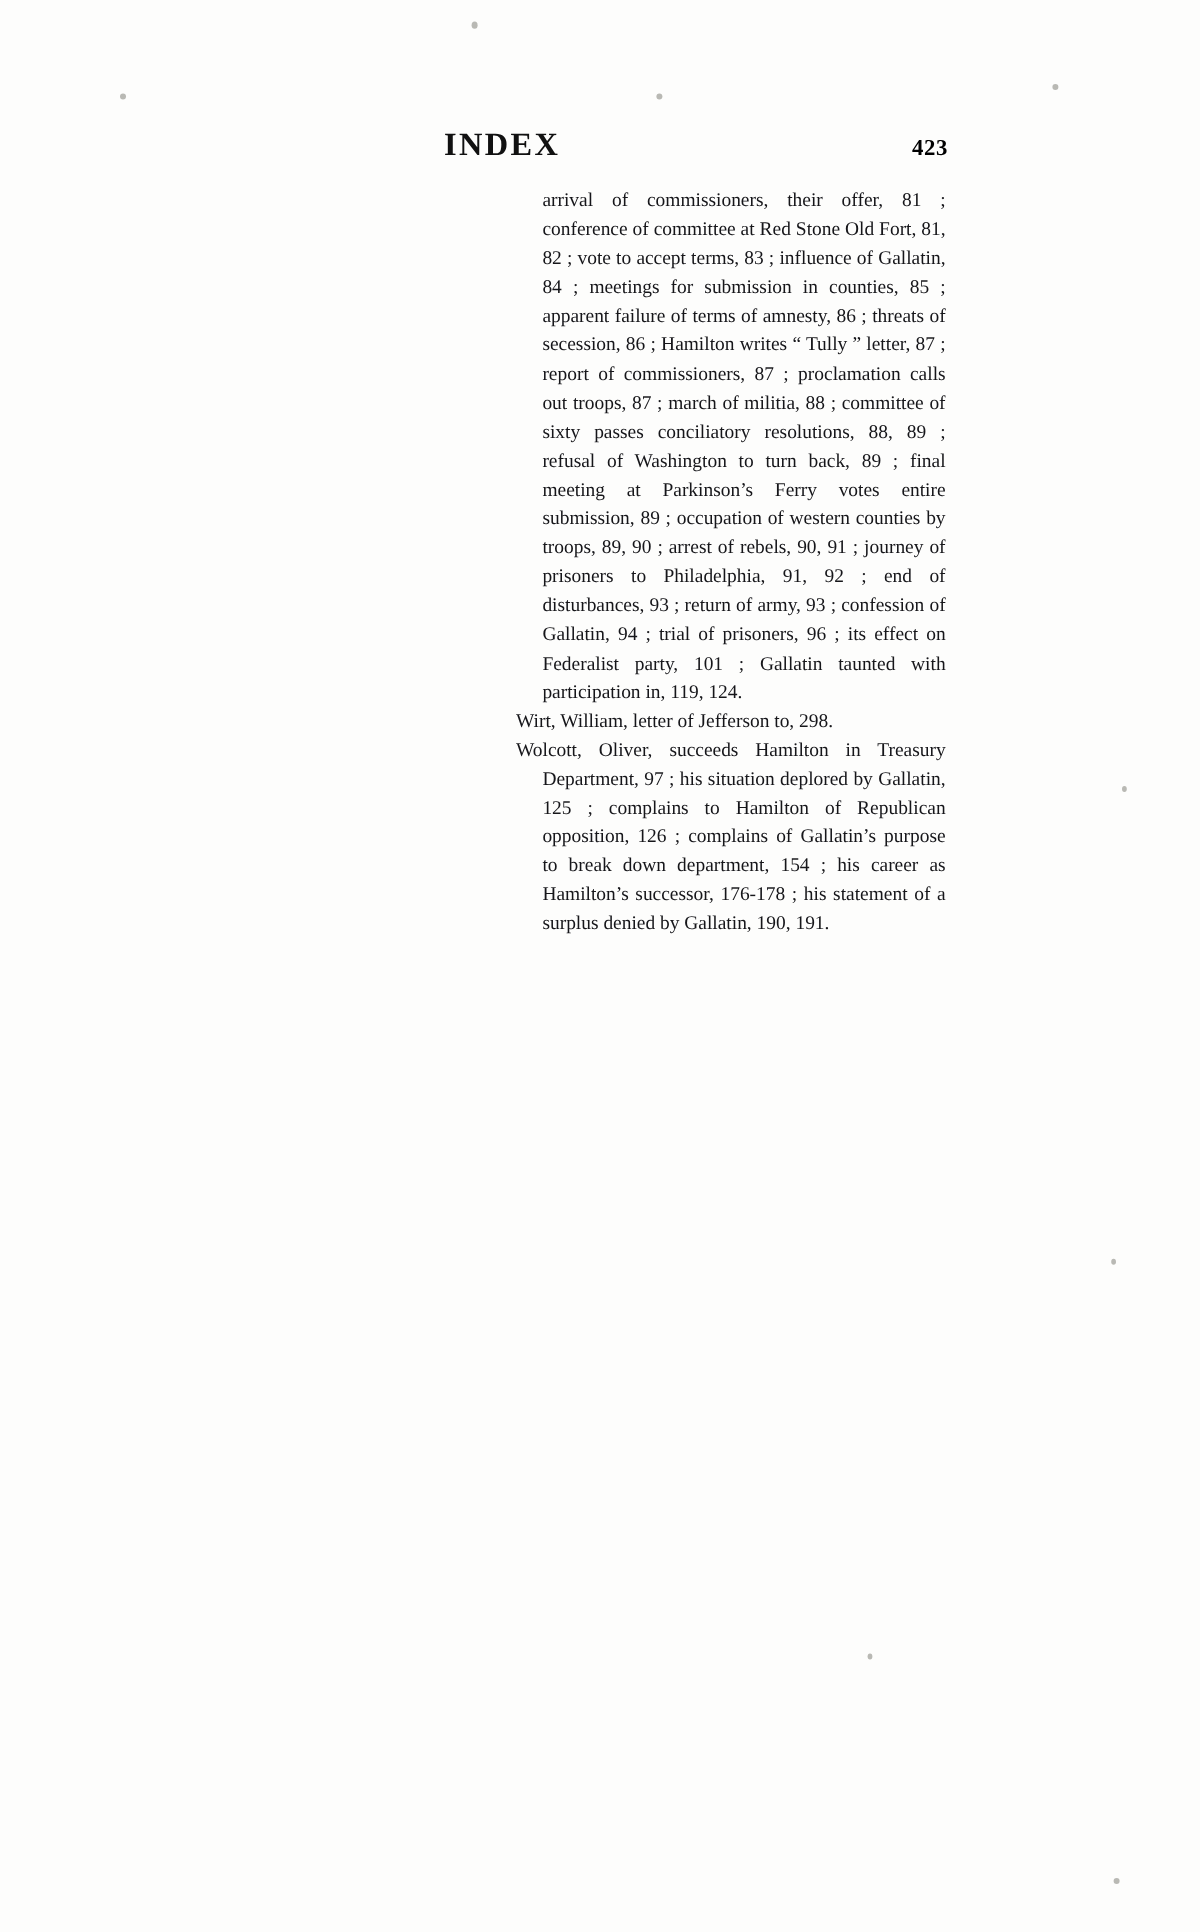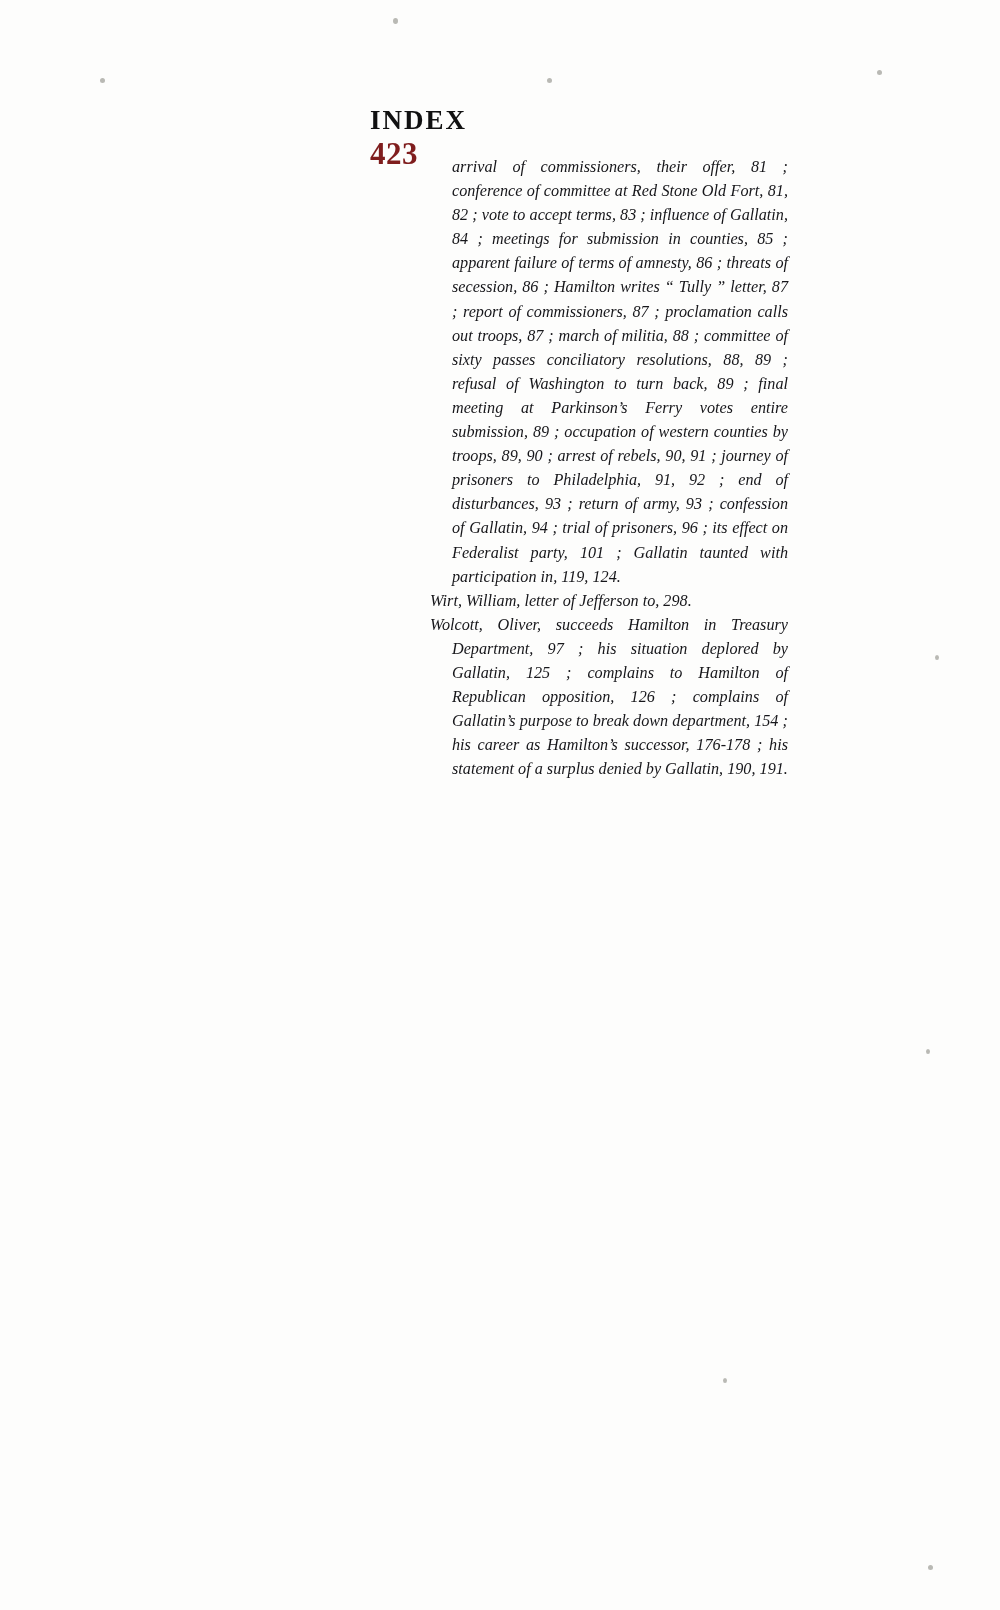--- a/index.html
+++ b/index.html
@@ -29,42 +29,40 @@
     border-radius: 50%;
   }
   .header {
     position: absolute;
     left: 370px;
     top: 105px;
     width: 420px;
     display: flex;
     align-items: baseline;
     justify-content: space-between;
-    flex-direction: column;
   }
   .header-title {
     font-family: "Liberation Serif", serif;
     font-weight: bold;
     font-size: 27px;
     letter-spacing: 2.0px;
     color: #111;
   }
   .header-pageno {
     font-family: "Liberation Serif", serif;
     font-weight: bold;
-    font-size: 31px;
+    font-size: 19px;
     letter-spacing: 0.5px;
-    color: #7f1d1d;
+    color: #000000;
   }
   .column {
     position: absolute;
     left: 430px;
     top: 155px;
     width: 358px;
-    font-style: italic;
   }
   .entry {
     font-size: 16.2px;
     line-height: 24.1px;
     text-align: justify;
     text-justify: inter-word;
     margin: 0 0 0 0;
     padding-left: 22px;
     text-indent: -22px;
     color: #16161a;

